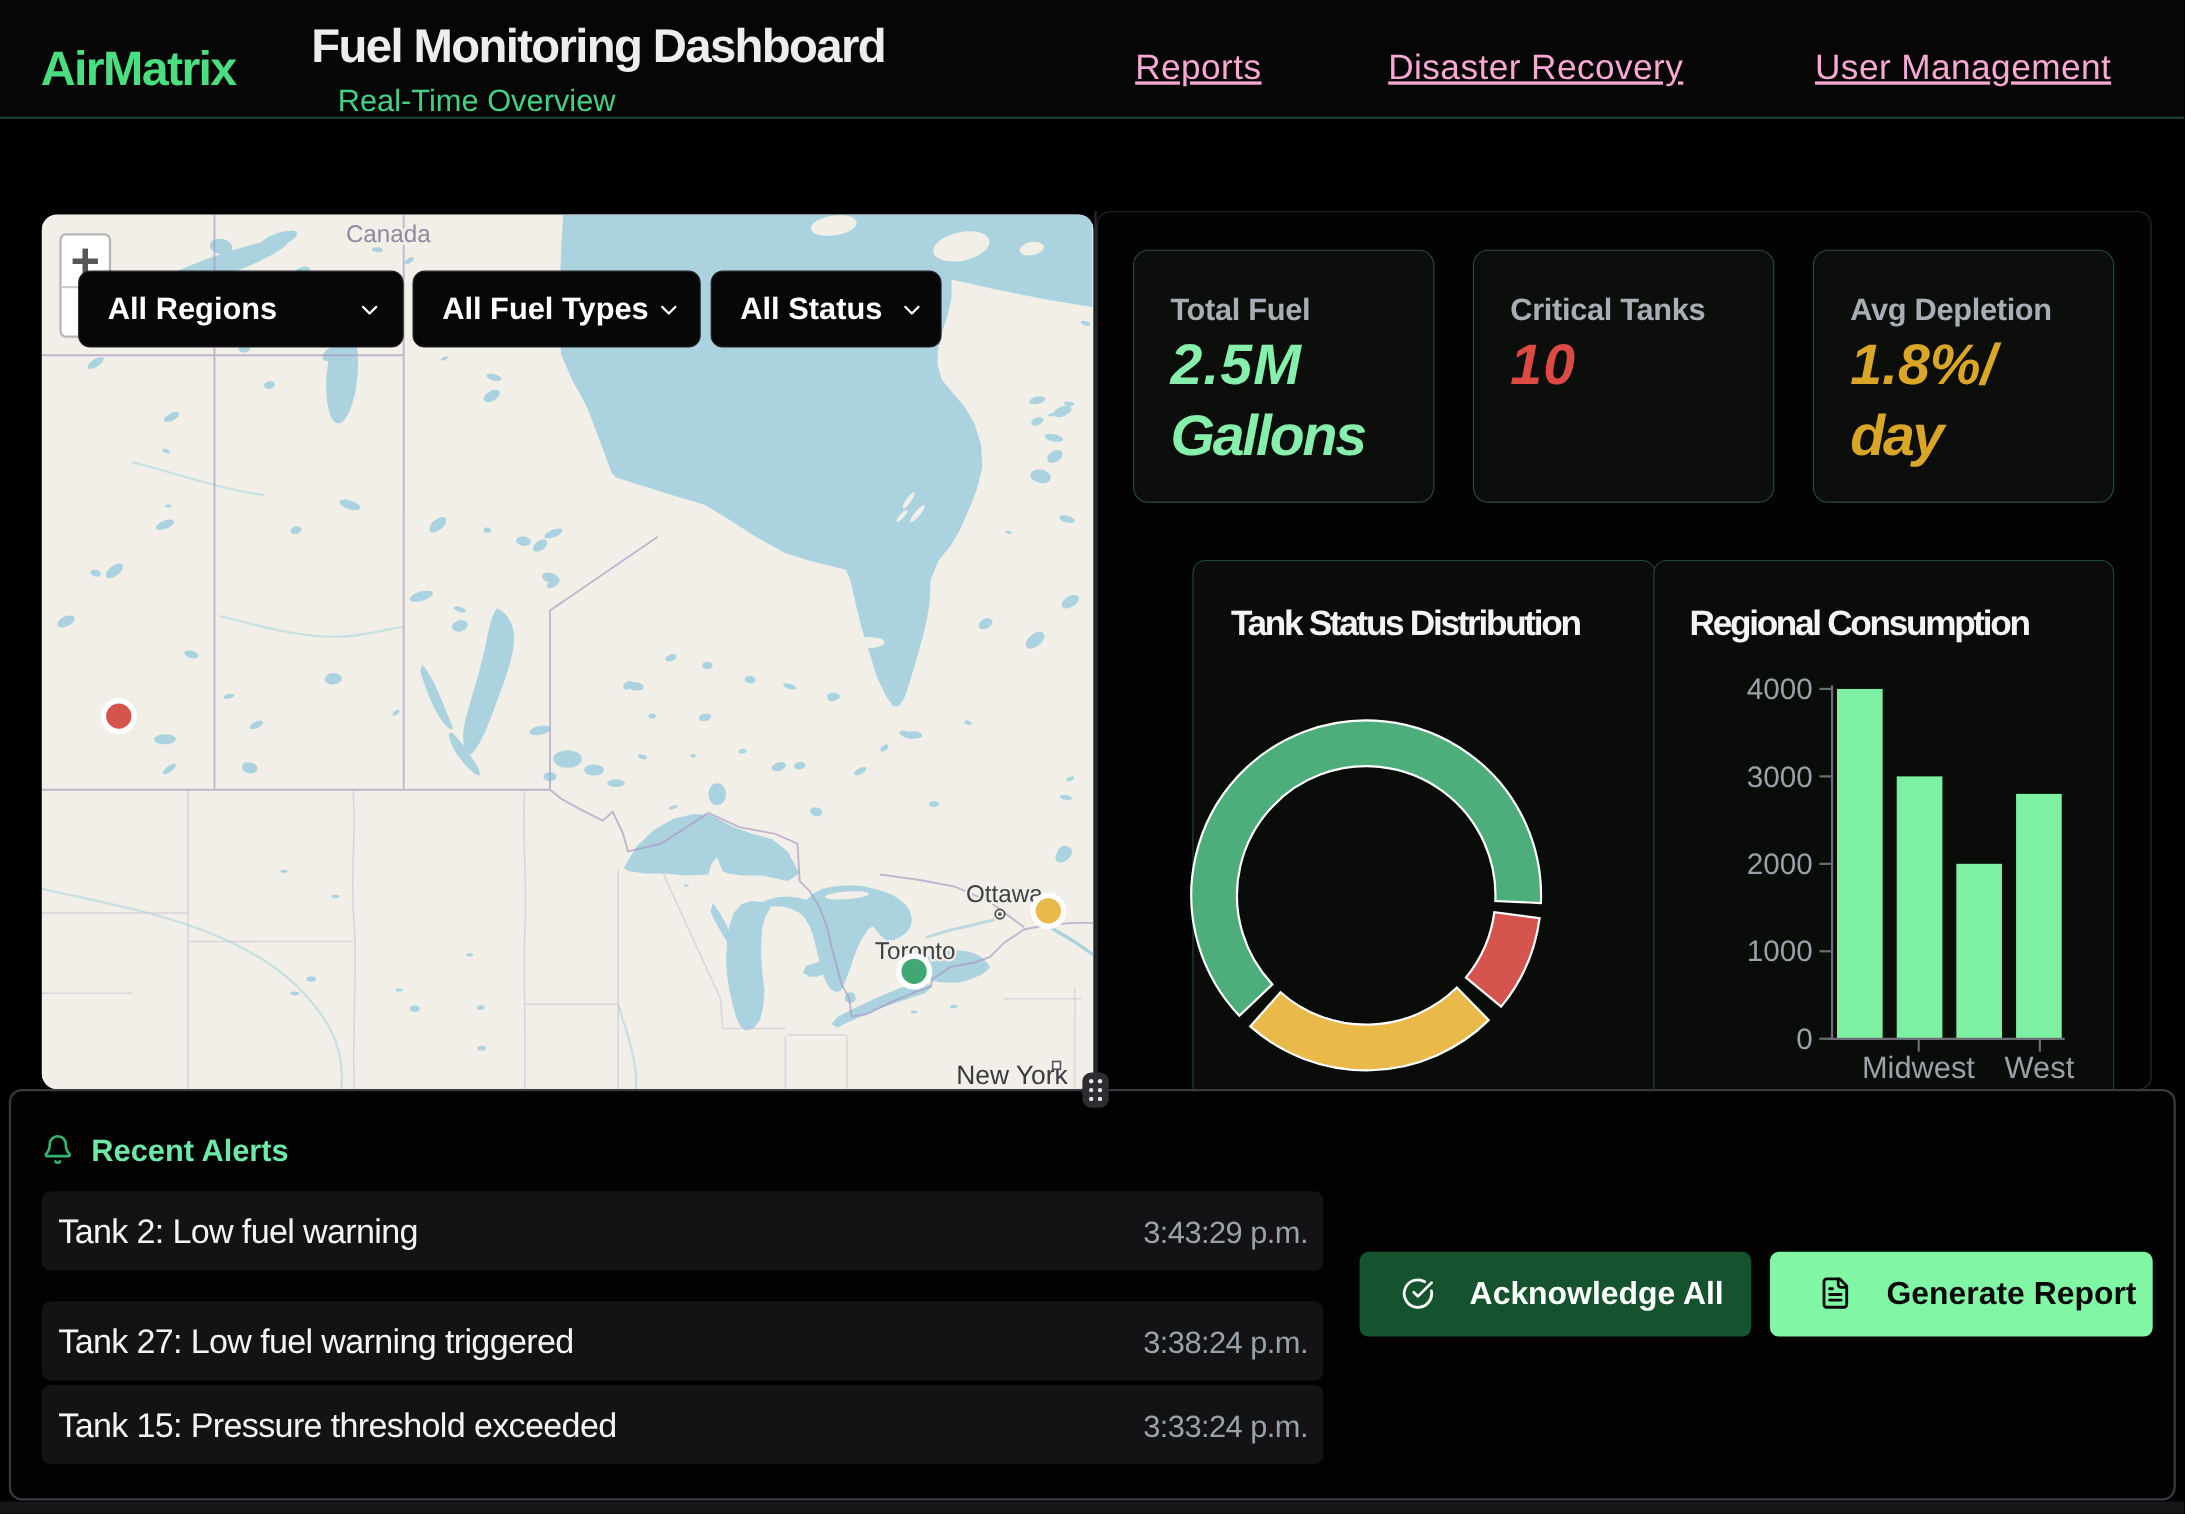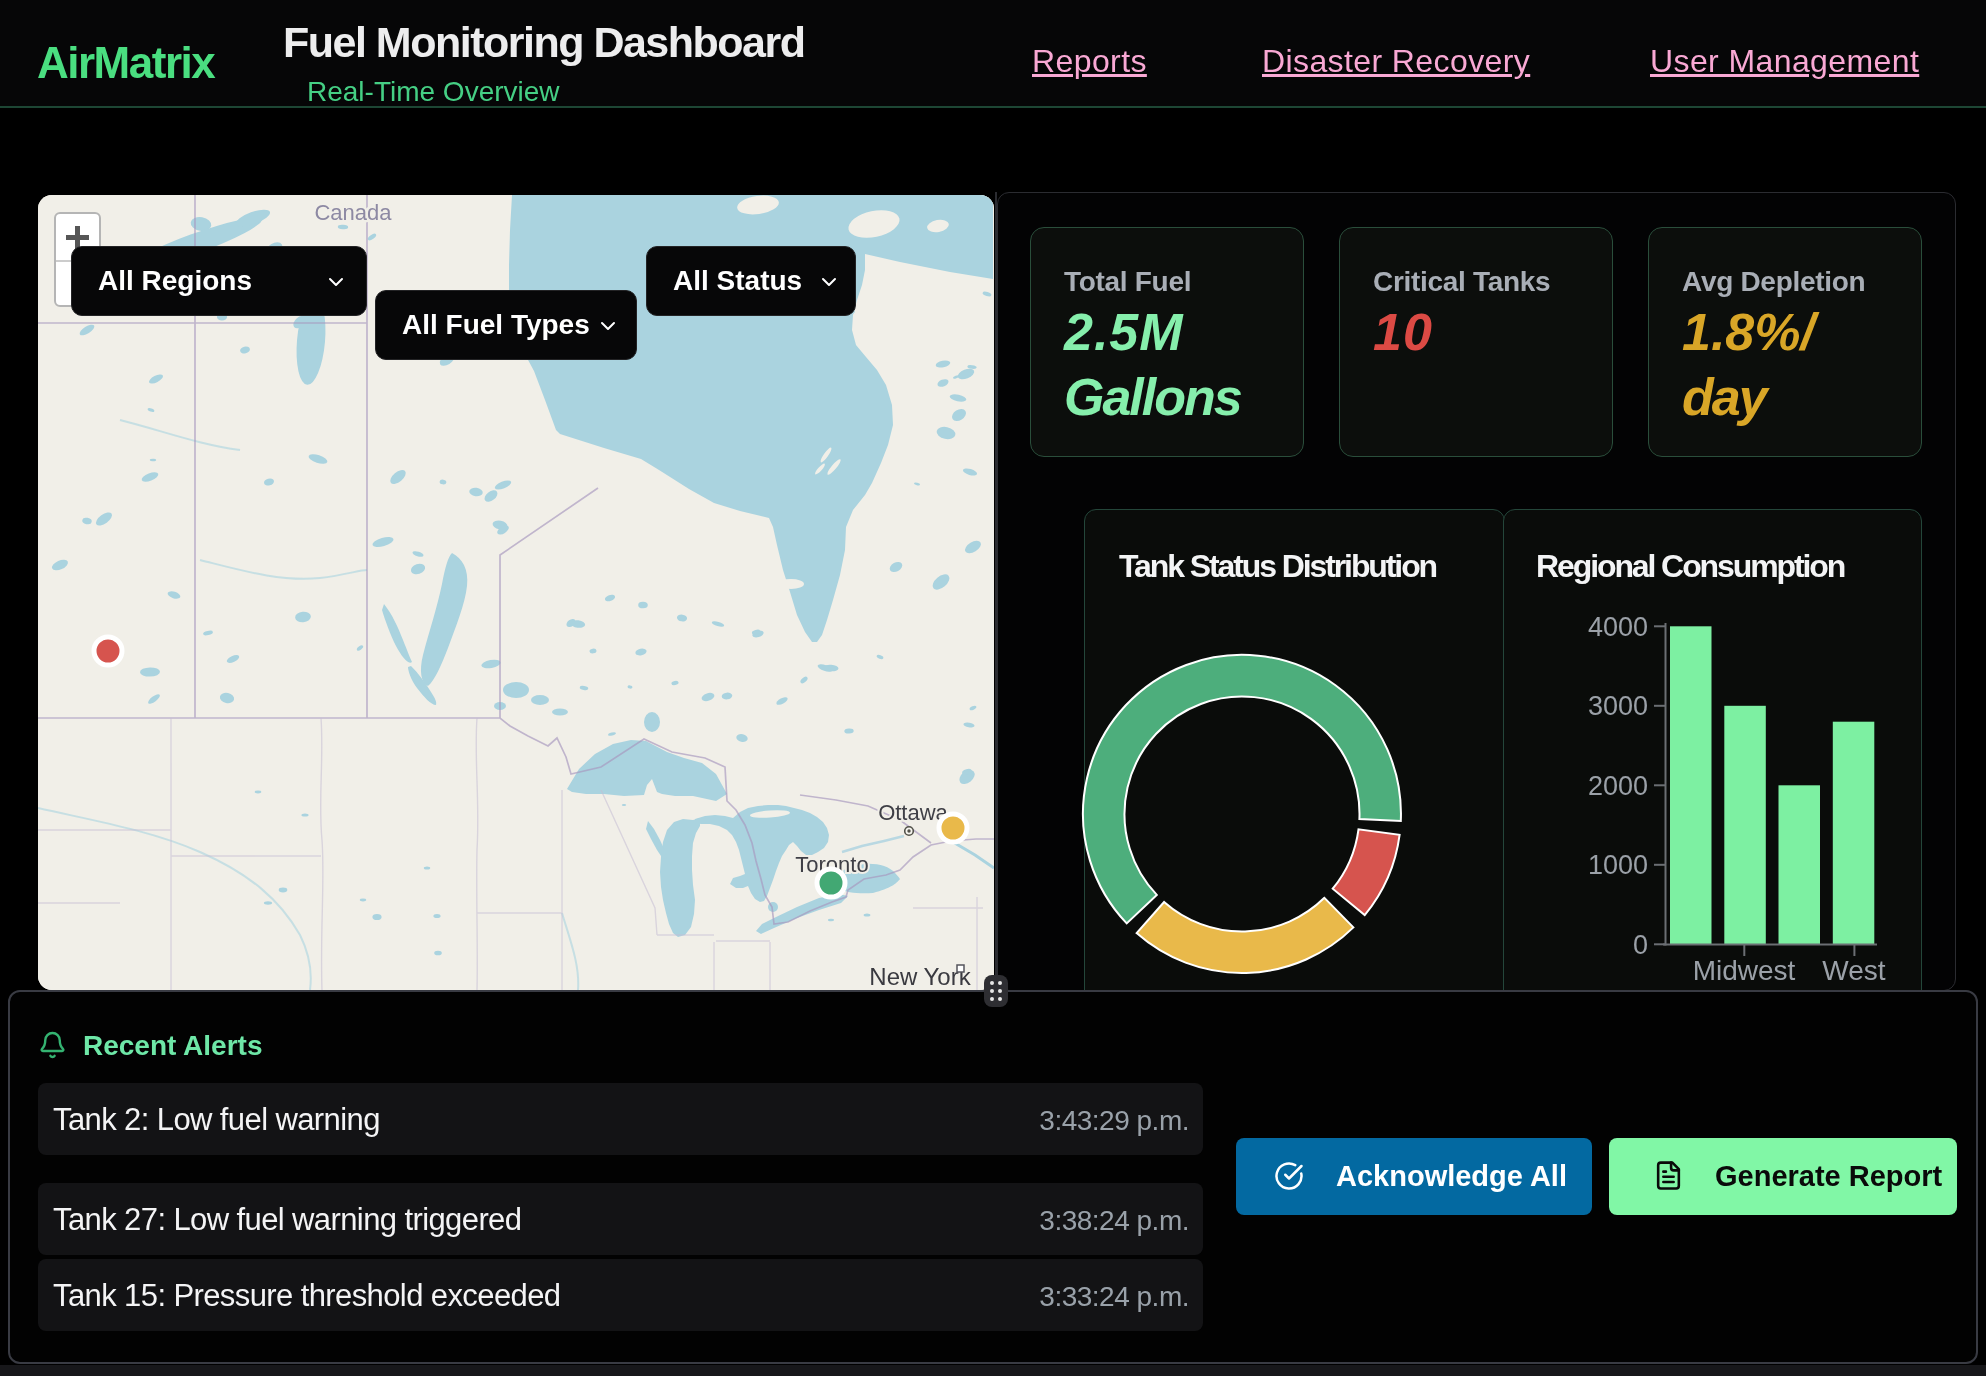--- a/index.html
+++ b/index.html
@@ -223,21 +223,21 @@
 </div>
 
 <div class="abs" style="left:54px;top:212px;width:47px;height:95px;background:#fff;border:2px solid #b5b5b5;border-radius:6px;">
   <div class="abs" style="left:0;top:46px;width:43px;height:2px;background:#ccc;"></div>
   <div class="abs" style="left:10px;top:21px;width:23px;height:5px;background:#565656;"></div>
   <div class="abs" style="left:19px;top:12px;width:5px;height:23px;background:#565656;"></div>
 </div>
 <div class="pill abs" style="left:71px;top:246px;width:296px;">All Regions<svg viewBox="0 0 24 24" style="right:18px;">
         <path d="m6 9 6 6 6-6" fill="none" stroke="#fff" stroke-width="2" stroke-linecap="round" stroke-linejoin="round"></path>
       </svg></div>
-<div class="pill abs" style="left:375px;top:246px;width:262px;margin-top:44px;">All Fuel Types<svg viewBox="0 0 24 24" style="right:16px;">
+<div class="pill abs" style="left:375px;top:246px;width:262px;">All Fuel Types<svg viewBox="0 0 24 24" style="right:16px;">
         <path d="m6 9 6 6 6-6" fill="none" stroke="#fff" stroke-width="2" stroke-linecap="round" stroke-linejoin="round"></path>
       </svg></div>
 <div class="pill abs" style="left:646px;top:246px;width:210px;">All Status<svg viewBox="0 0 24 24" style="right:14px;">
         <path d="m6 9 6 6 6-6" fill="none" stroke="#fff" stroke-width="2" stroke-linecap="round" stroke-linejoin="round"></path>
       </svg></div>
 
 <div id="header">
   <div id="logo">AirMatrix</div>
   <div id="title">Fuel Monitoring Dashboard</div>
   <div id="subtitle">Real-Time Overview</div>
@@ -315,21 +315,21 @@
         <div class="alerttime">3:43:29 p.m.</div>
       </div>
   <div class="alertrow" style="top:191px;">
         <div class="alerttext">Tank 27: Low fuel warning triggered</div>
         <div class="alerttime">3:38:24 p.m.</div>
       </div>
   <div class="alertrow" style="top:267px;">
         <div class="alerttext">Tank 15: Pressure threshold exceeded</div>
         <div class="alerttime">3:33:24 p.m.</div>
       </div>
-  <div class="btn" style="left:1226px;width:356px;background:#0369a1;color:#fff;">
+  <div class="btn" style="left:1226px;width:356px;background:#14532d;color:#fff;">
     <svg class="abs" style="left:38px;top:23px;" width="30" height="30" viewBox="0 0 24 24" fill="none" stroke="#fff" stroke-width="2" stroke-linecap="round" stroke-linejoin="round">
           <path d="M21.801 10A10 10 0 1 1 17 3.335"></path>
           <path d="m9 11 3 3L22 4"></path>
         </svg>
     <div class="abs" style="left:100px;top:22px;">Acknowledge All</div>
   </div>
   <div class="btn" style="left:1599px;width:348px;background:#81f7a6;color:#0a0a0a;">
     <svg class="abs" style="left:44px;top:22px;" width="31" height="31" viewBox="0 0 24 24" fill="none" stroke="#0a0a0a" stroke-width="2" stroke-linecap="round" stroke-linejoin="round">
           <path d="M15 2H6a2 2 0 0 0-2 2v16a2 2 0 0 0 2 2h12a2 2 0 0 0 2-2V7Z"></path>
           <path d="M14 2v4a2 2 0 0 0 2 2h4"></path>

